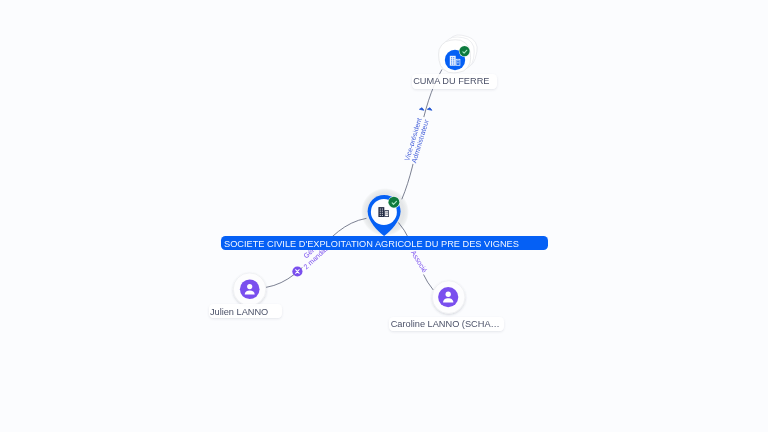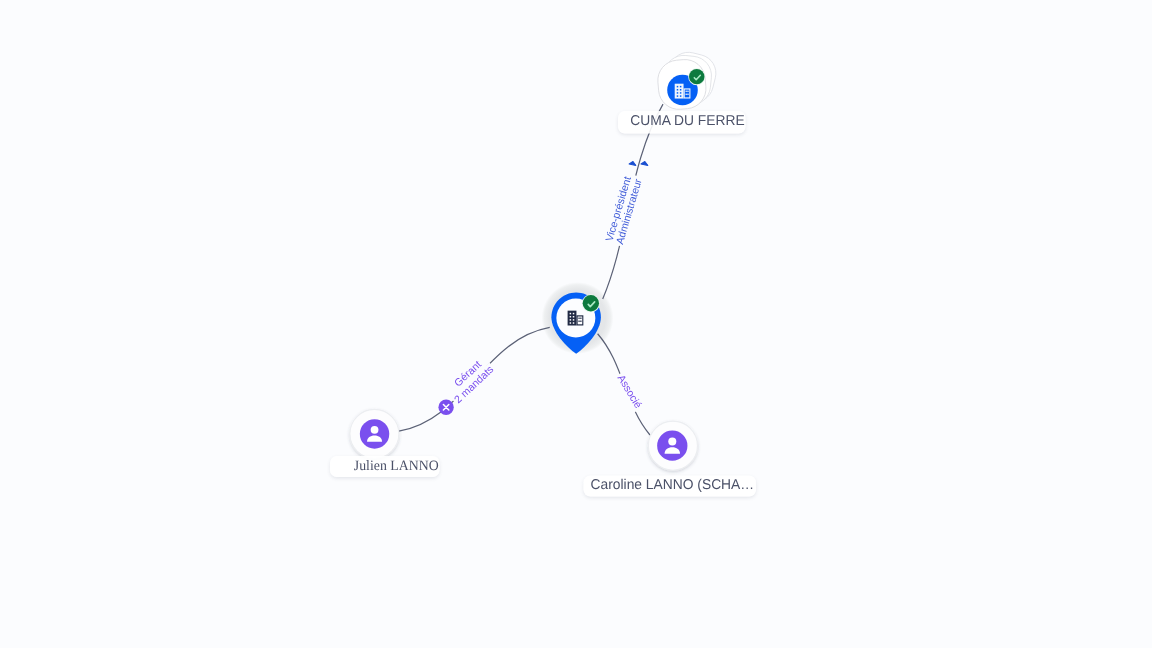--- a/index.html
+++ b/index.html
@@ -9,21 +9,21 @@
        -webkit-font-smoothing:antialiased;}
   #stage{position:relative;width:768px;height:432px;}
   svg.layer{position:absolute;left:0;top:0;width:768px;height:432px;overflow:visible;}
 
   
   .label-main{position:absolute;background:#0560f5;border-radius:4.5px;
               display:flex;align-items:center;padding-left:3.4px;box-sizing:border-box;}
   .label-main span{color:#f1f7ff;font-size:9.5px;white-space:nowrap;line-height:1;
               display:inline-block;transform:scaleX(0.97);transform-origin:0 50%;}
   .label-plain{position:absolute;background:rgba(255,255,255,0.9);border-radius:4.5px;
-               display:flex;align-items:center;justify-content:flex-end;
+               display:flex;align-items:center;justify-content:flex-start;
                box-shadow:0 1px 2.5px rgba(64,70,95,.12);}
   .label-plain span{color:#4b5168;font-size:9.5px;white-space:nowrap;line-height:1;
                display:inline-block;transform:scaleX(0.97);}
 
   
   .elabel{position:absolute;font-size:7.0px;color:#3f5bd8;white-space:nowrap;
           line-height:1;transform-origin:0 100%;
           background:#fbfcfe;padding:1.1px 1.2px 1.3px 1.2px;}
   .elabel.purple{color:#7a4fee;}
 </style>
@@ -139,28 +139,31 @@
     <g>
       <circle cx="297.4" cy="271.5" r="5.1" fill="#7a4fee"></circle>
       <path d="M295.6 269.7l3.6 3.6M299.2 269.7l-3.6 3.6" stroke="#ffffff" stroke-width="1.05" stroke-linecap="round"></path>
     </g>
   </svg>
 
   <div class="label-plain" style="left:412.3px;top:73.6px;width:85.1px;height:15.2px;">
     <span>CUMA DU FERRE</span>
     </div>
 
-  <div class="label-plain" style="left:220px;top:304.3px;width:73.1px;height:14.2px;font-family:Liberation Serif, serif;">
+  <div class="label-plain" style="left:209px;top:304.3px;width:73.1px;height:14.2px;">
     <span>Julien LANNO</span>
     </div>
 
   <div class="label-plain" style="left:388.6px;top:317px;width:115.7px;height:14.2px;">
     <span>Caroline LANNO (SCHA…</span>
     </div>
 
   <div class="elabel" style="left:411.0px;top:153.6px;transform:rotate(-73.5deg);">Vice-président</div>
   <div class="elabel" style="left:417.9px;top:156.1px;transform:rotate(-73.5deg);">Administrateur</div>
   <div class="elabel purple" style="left:306.5px;top:252.3px;transform:rotate(-43deg);">Gérant</div>
   <div class="elabel purple" style="left:307.3px;top:262.5px;transform:rotate(-43deg);">2 mandats</div>
   <div class="elabel purple" style="left:408.2px;top:242.9px;transform:rotate(58.9deg);">Associé</div>
 
+  <div class="label-main" style="left:220.7px;top:236.2px;width:327.1px;height:14.3px;">
+    <span>SOCIETE CIVILE D'EXPLOITATION AGRICOLE DU PRE DES VIGNES</span>
+    </div>
 
 </div>
 
 </body></html>

